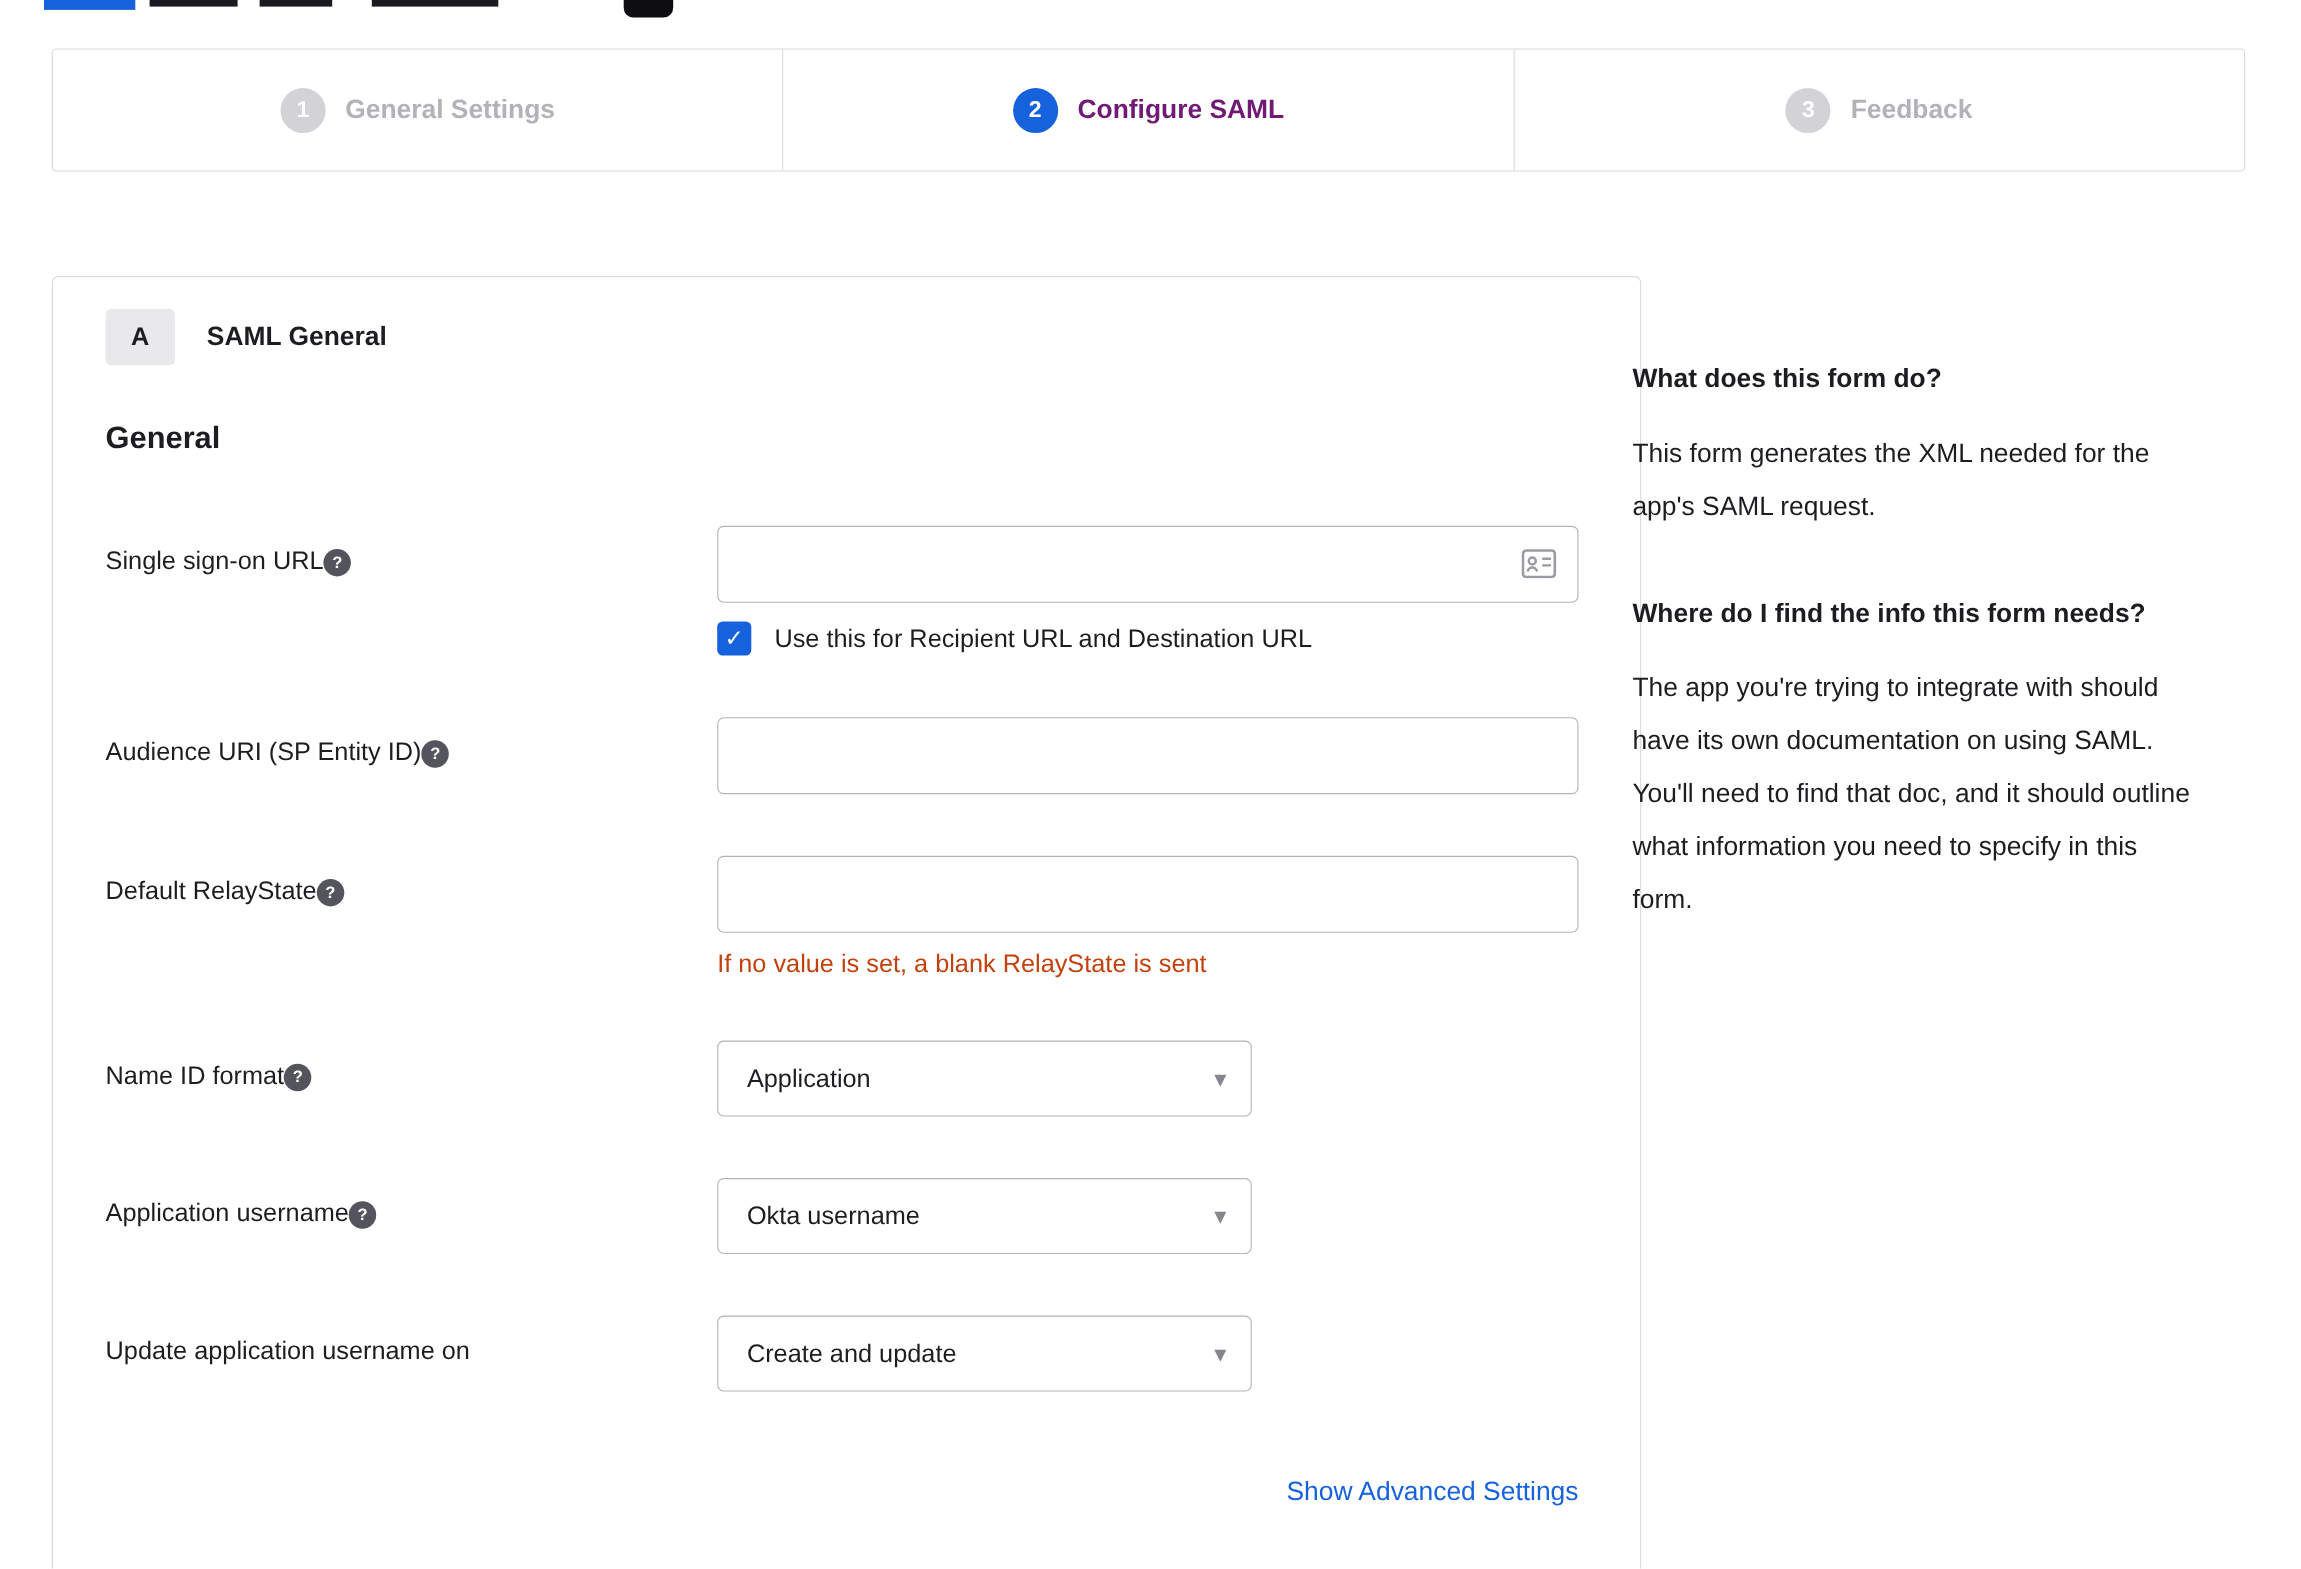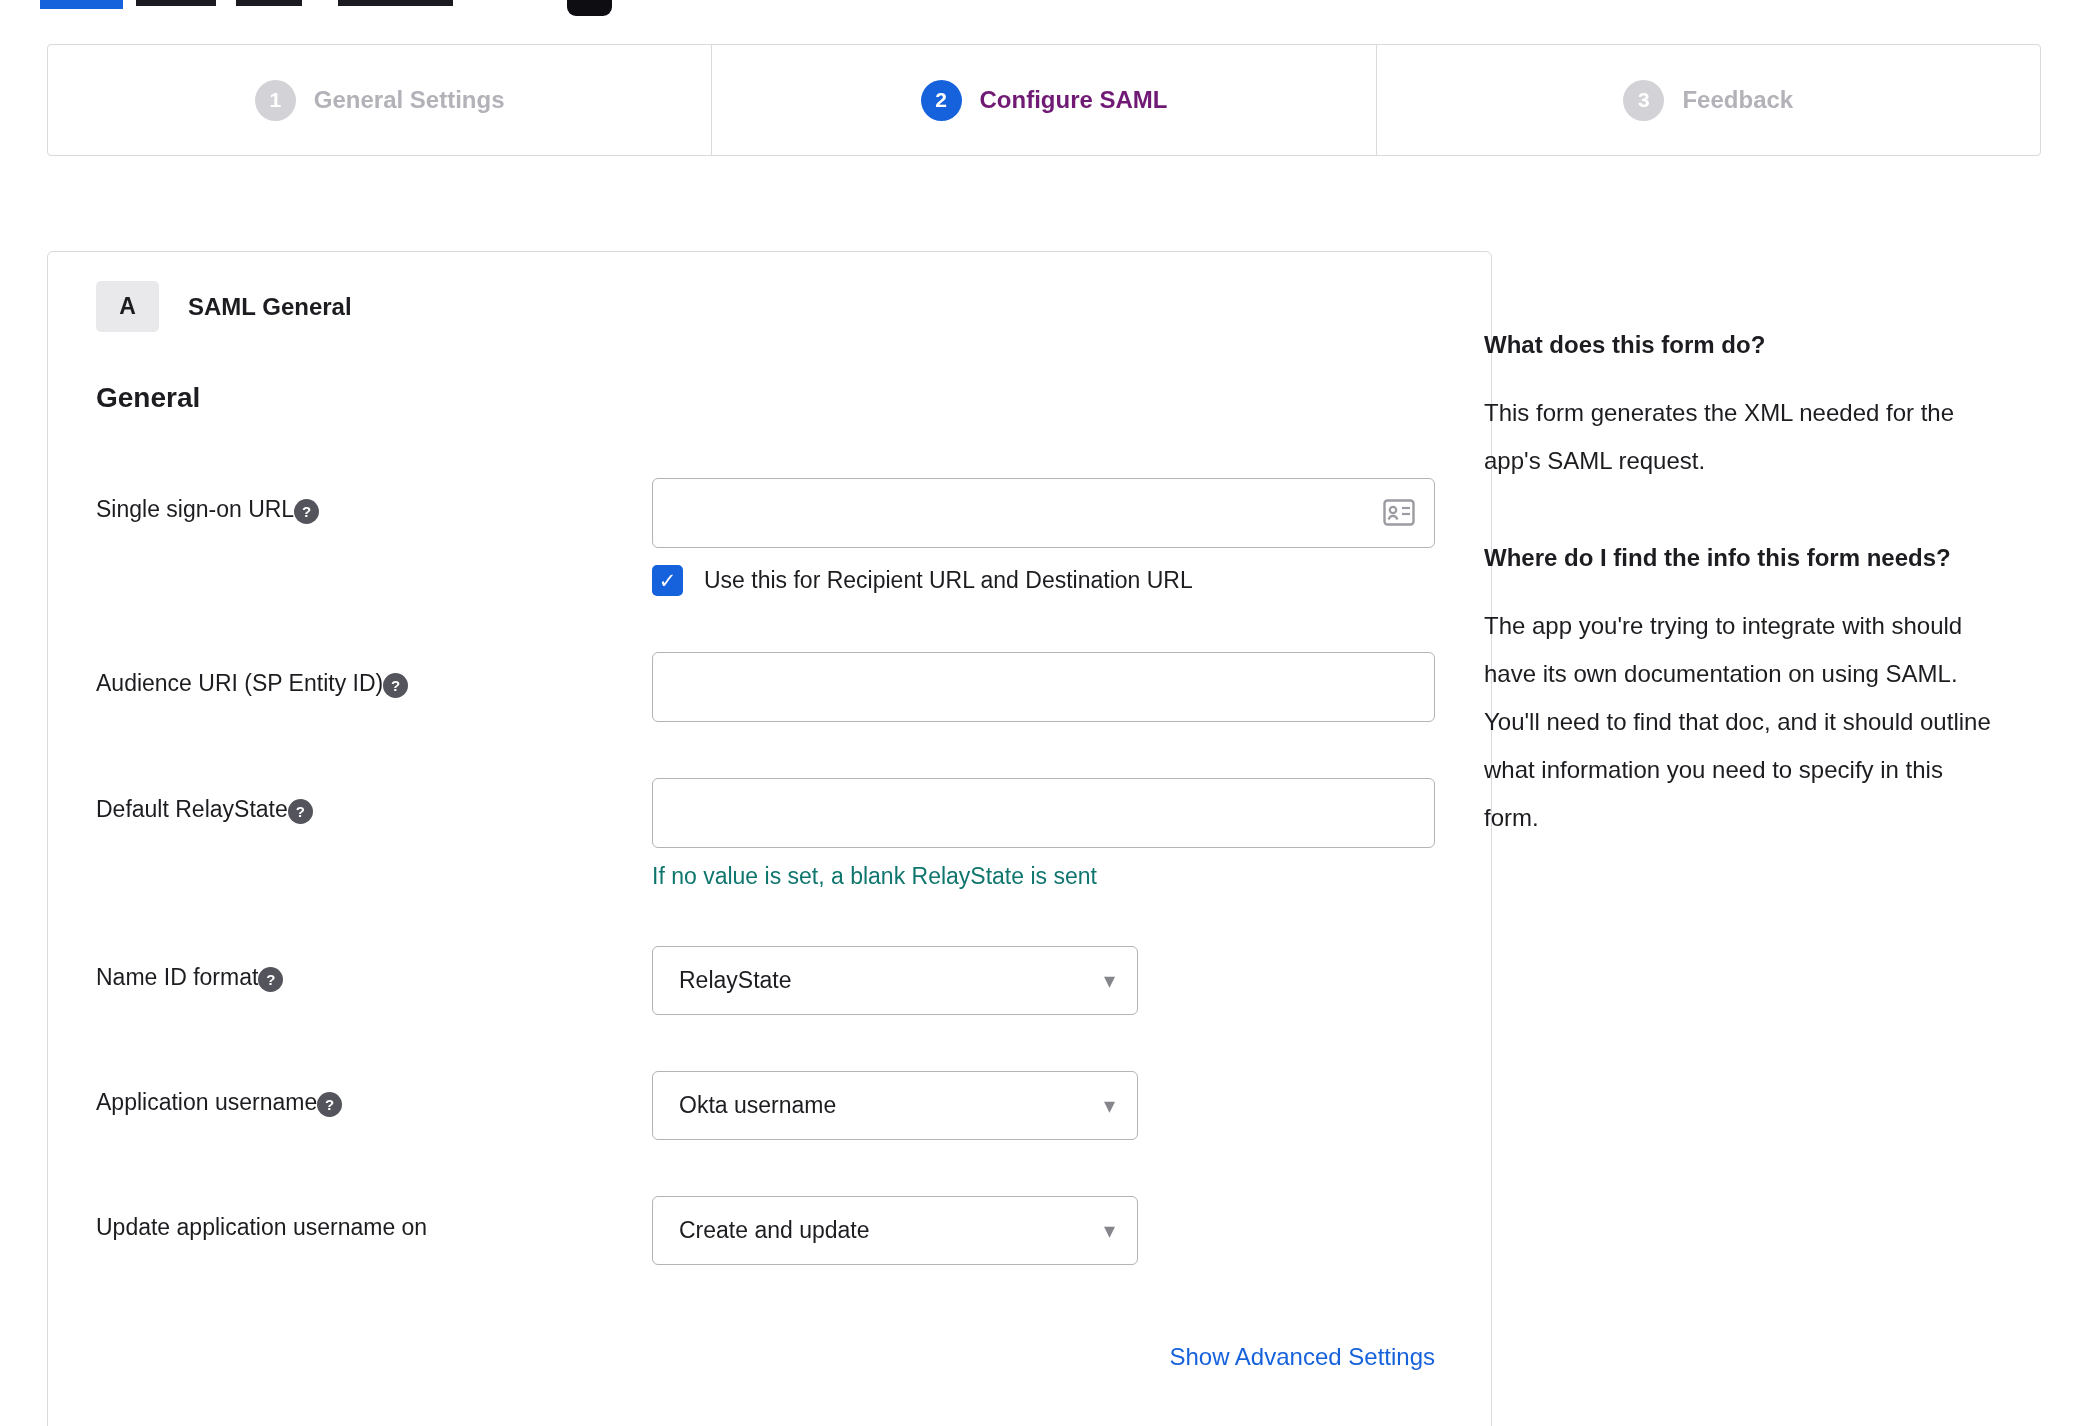--- a/index.html
+++ b/index.html
@@ -85,21 +85,21 @@
   .checkbox-row { margin-top: 17px; display: flex; align-items: center; gap: 21px; }
   .checkbox {
     width: 31px; height: 31px; border-radius: 5px;
     background: #1662dd; color: #fff;
     font-size: 21px; font-weight: bold;
     display: flex; align-items: center; justify-content: center;
     cursor: pointer;
   }
   .checkbox-label { font-size: 23px; }
 
-  .hint { margin-top: 15px; font-size: 23px; color: #0f766e; }
+  .hint { margin-top: 15px; font-size: 23px; color: #c2410c; }
 
   .dropdown {
     width: 486px; height: 69px;
     border: 1px solid #b3b3b8; border-radius: 6px;
     background: #fff; cursor: pointer;
     display: flex; align-items: center; justify-content: space-between;
     padding: 0 22px 0 26px; font-size: 23px;
   }
   .caret { color: #85858c; font-size: 22px; line-height: 1; }
 
@@ -198,21 +198,21 @@
     </div>
   </div>
 
   <div class="form-row">
     <div class="row-label">
       <span>Name ID format</span>
       <span class="help-icon">?</span>
     </div>
     <div class="controls">
       <div class="dropdown">
-        <span>RelayState</span>
+        <span>Application</span>
         <span class="caret">▾</span>
       </div>
     </div>
   </div>
 
   <div class="form-row">
     <div class="row-label">
       <span>Application username</span>
       <span class="help-icon">?</span>
     </div>

